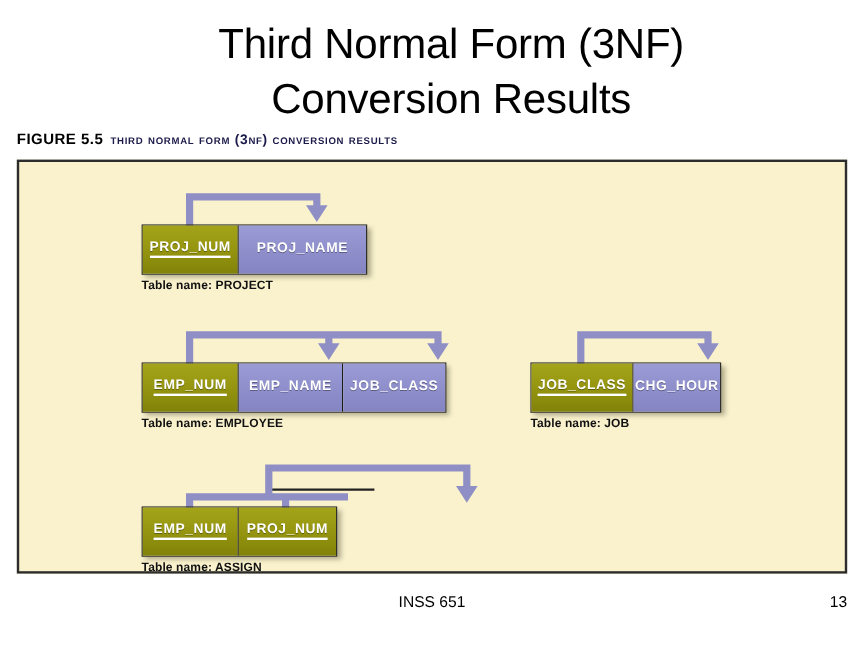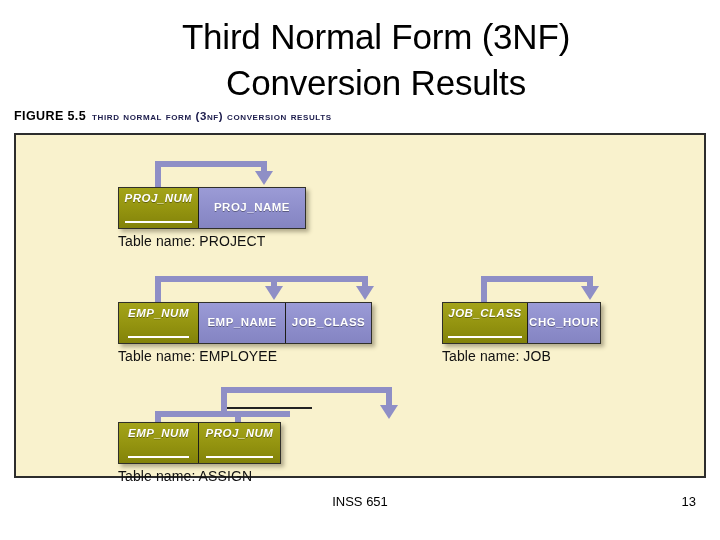--- a/index.html
+++ b/index.html
@@ -67,39 +67,38 @@
     color:#ffffff;
     font-size:11.5px;
     font-weight:bold;
     letter-spacing:0.5px;
     white-space:nowrap;
     line-height:1;
     text-shadow:0 1px 0 rgba(0,0,0,.35);
   }
   .cell.pk .lbl{
     border-bottom:2px solid #ffffff;
-    padding-bottom:16px;
-    font-style:italic;
+    padding-bottom:1px;
   }
   .tname{
     margin-top:4px;
-    font-size:14px;font-weight:normal;
+    font-size:10px;font-weight:bold;
     color:#111111;
     letter-spacing:0.1px;
     white-space:nowrap;
   }
   
   .conn{position:absolute;z-index:1;pointer-events:none;}
   
   .footer-center{
     position:absolute;left:0;top:494px;width:720px;
     text-align:center;font-size:13px;color:#000;
   }
   .footer-page{
-    position:absolute;right:24px;top:494px;
+    position:absolute;right:14px;top:494px;
     font-size:13px;color:#000;
   }
 </style>
 </head>
 <body>
 
 <div class="slide-title">Third Normal Form (3NF)
 Conversion Results</div>
 
 <div class="fig-caption">

